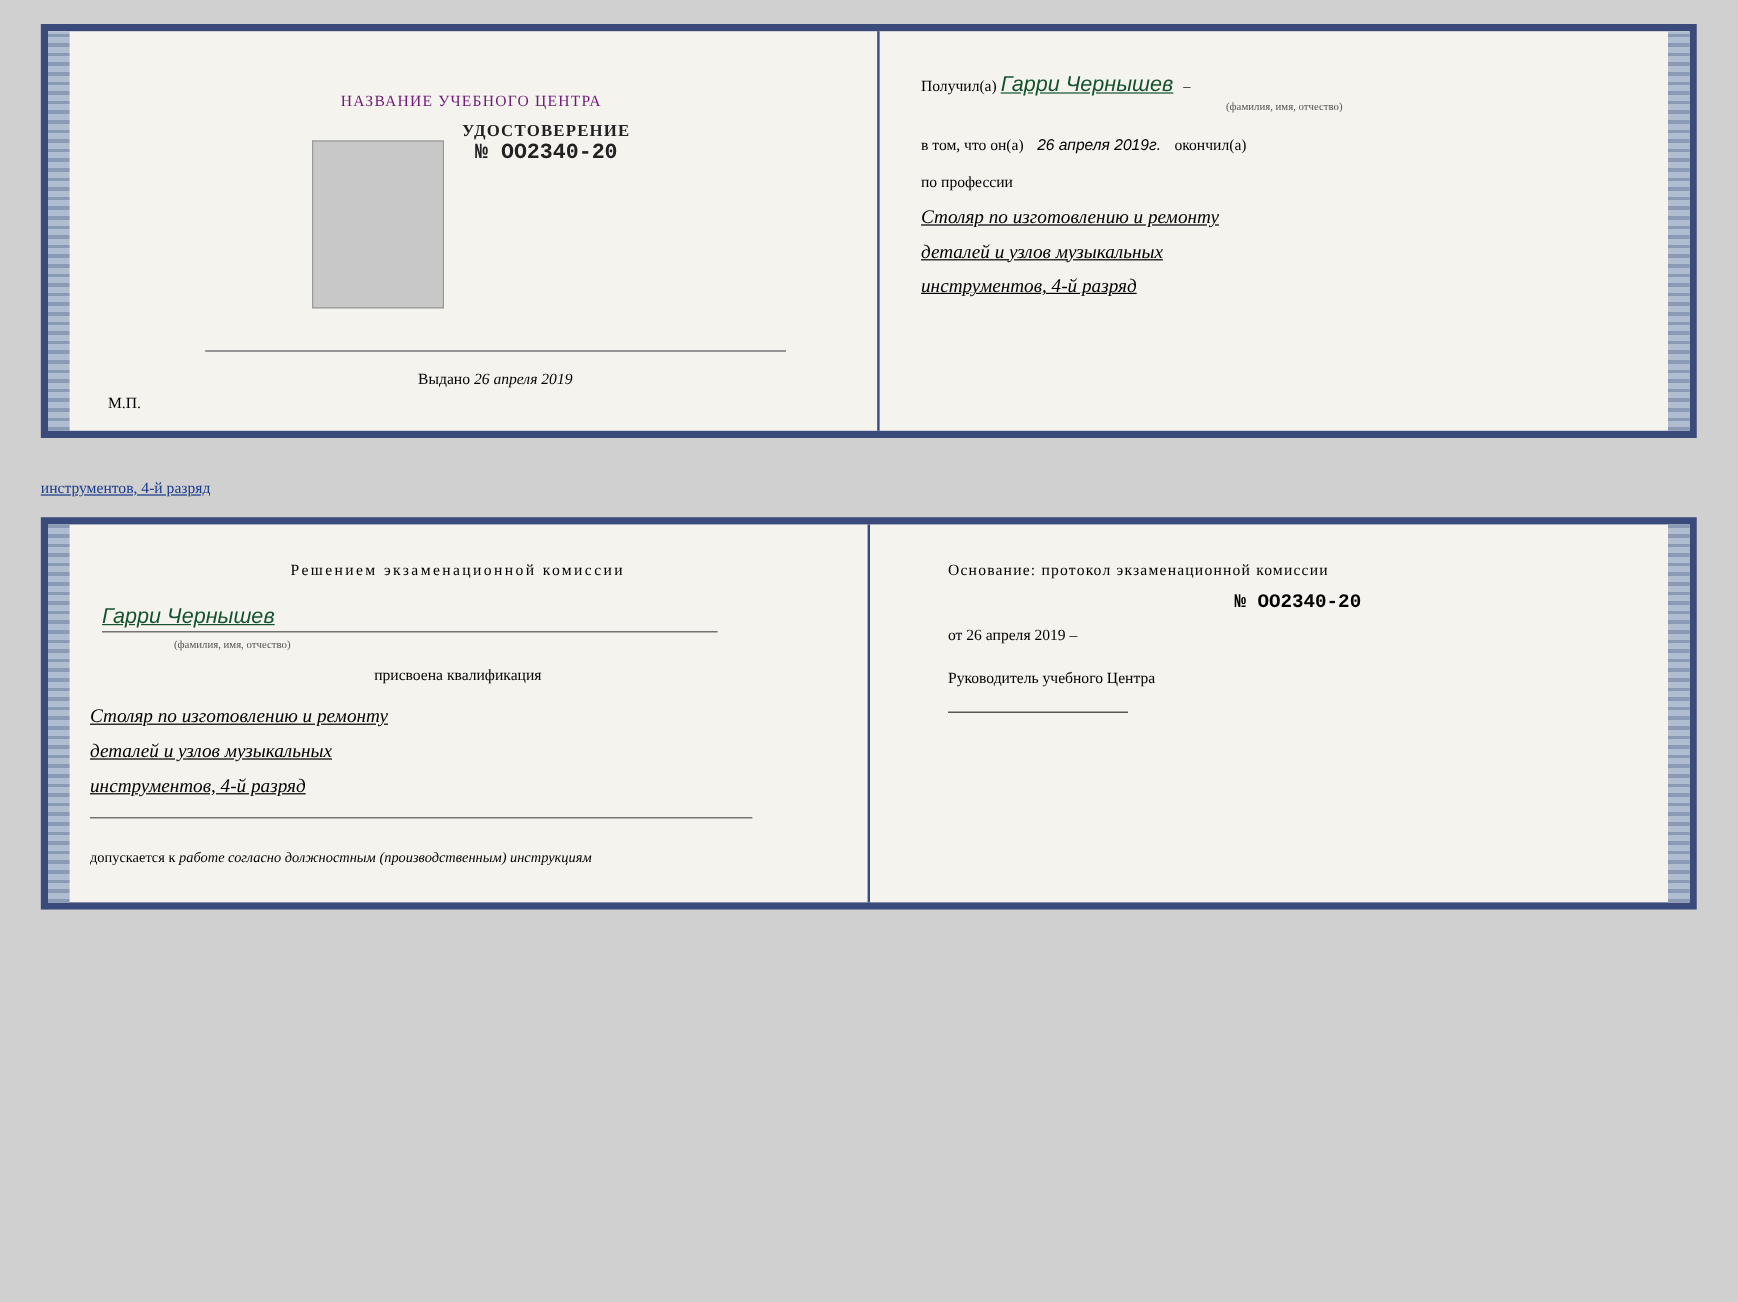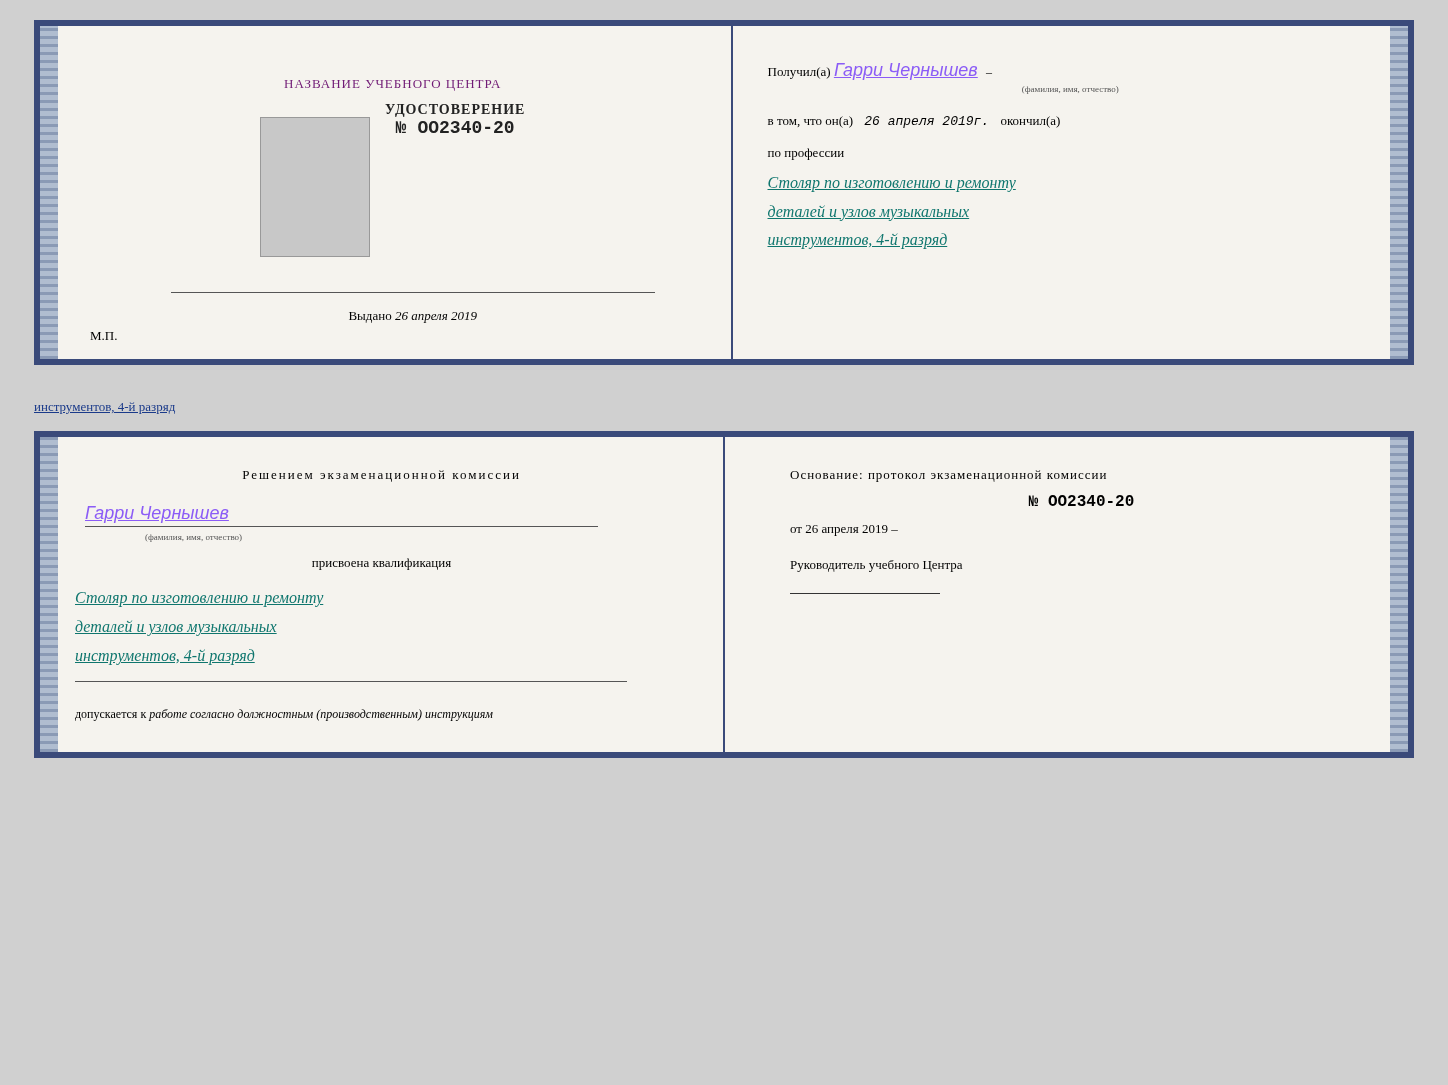--- a/index.html
+++ b/index.html
@@ -121,40 +121,40 @@
       margin-bottom: 15px;
     }
 
     .poluchil-line .label-text {
       font-size: 13px;
     }
 
     .handwritten-name {
       font-family: 'Comic Sans MS', cursive, sans-serif;
       font-size: 18px;
-      color: #8b5cf6;
+      color: #14532d;
       text-decoration: underline;
       font-style: italic;
     }
 
     .fio-label {
       font-size: 9px;
       color: #555;
       display: block;
       text-align: center;
       margin-top: -3px;
     }
 
     .vtom-line {
       font-size: 13px;
       margin: 10px 0;
     }
 
     .date-handwritten {
-      font-family: Liberation Mono, monospace;
+      font-family: Liberation Sans, sans-serif;
       font-style: italic;
       font-size: 13px;
     }
 
     .stamp-box {
       border: 2.5px solid #4a6abd;
       display: inline-block;
       padding: 8px 15px;
       margin: 10px 0;
       transform: rotate(-1deg);
@@ -193,21 +193,21 @@
 
     .po-professii {
       font-size: 13px;
       margin-top: 10px;
     }
 
     .profession-handwritten {
       font-family: 'Comic Sans MS', cursive;
       font-style: italic;
       font-size: 16px;
-      color: #0f766e;
+      color: #000000;
       text-decoration: underline;
       line-height: 1.8;
     }
 
     
     .separator-label {
       width: 1380px;
       font-size: 13px;
       color: #222;
       padding: 5px 0;

